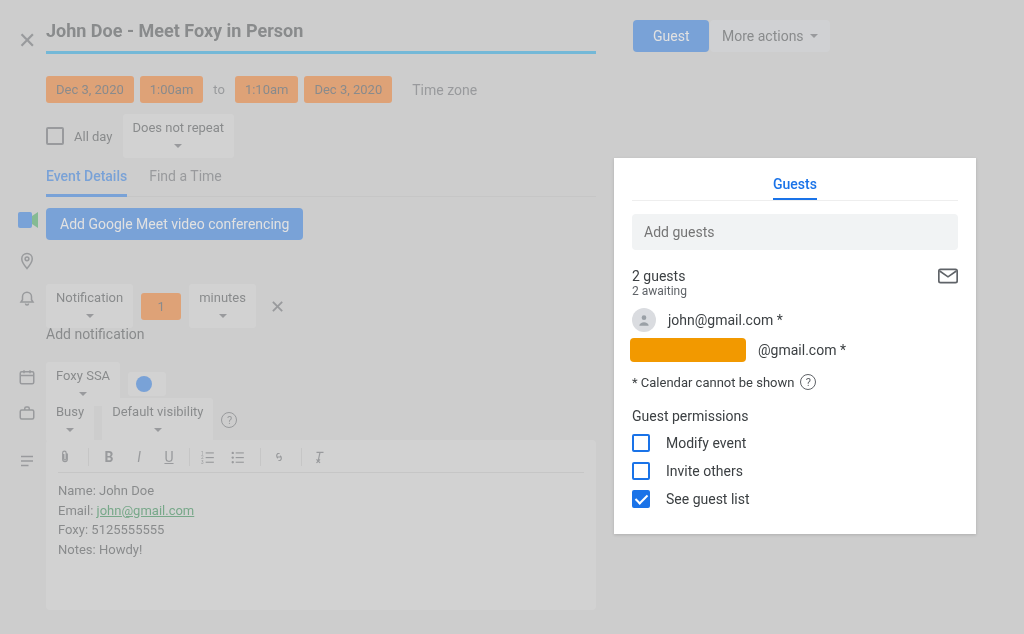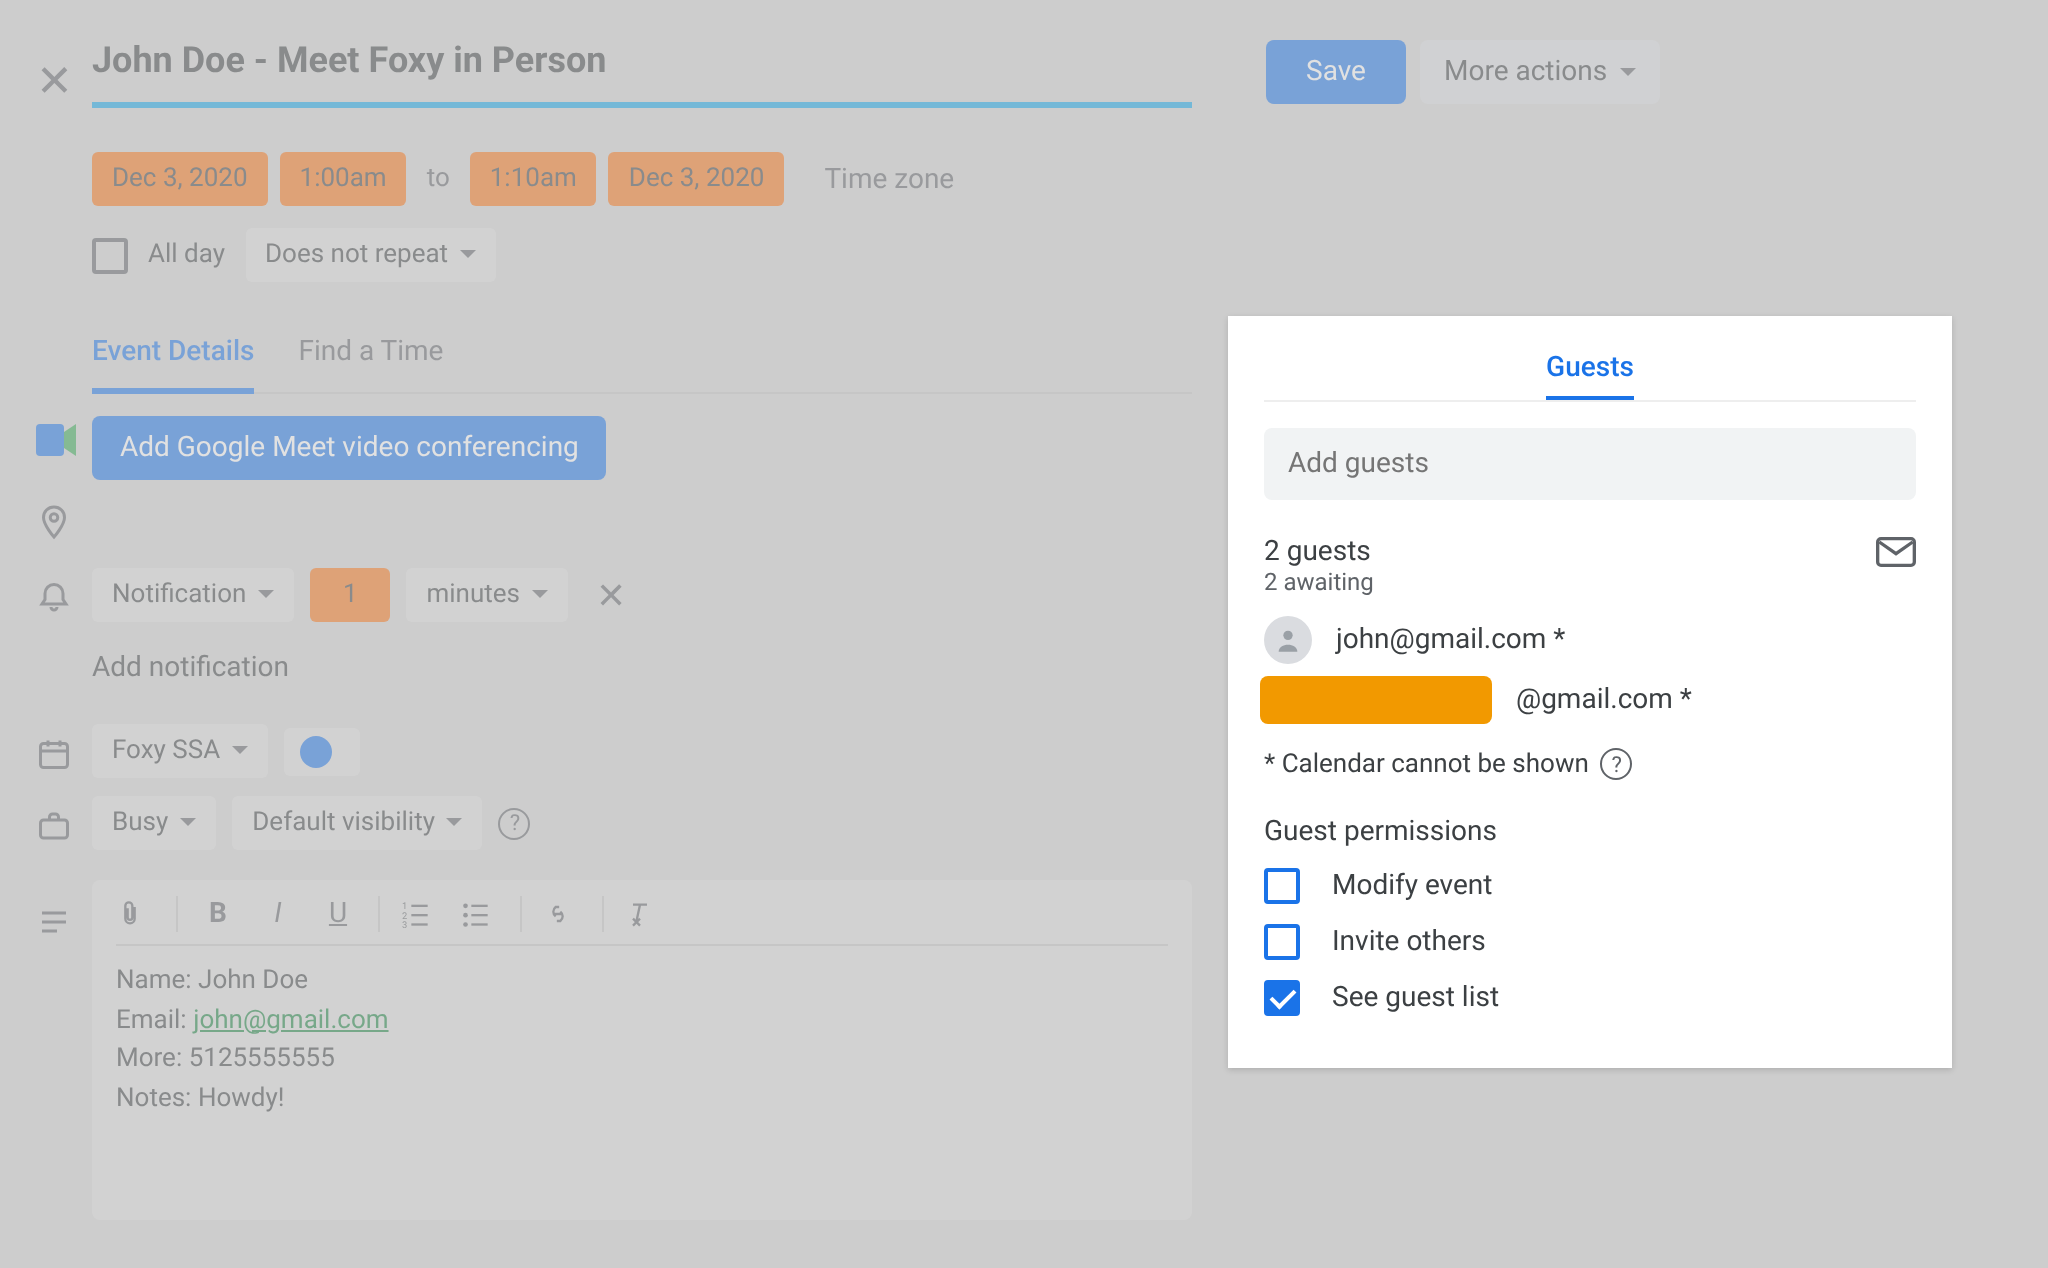--- a/index.html
+++ b/index.html
@@ -16,21 +16,21 @@
   .date-row { position: absolute; top: 76px; left: 46px; display: flex; align-items: center; gap: 6px; }
   .chip { background: #f97316; border-radius: 3px; padding: 6px 10px; font-size: 13px; color: #3c4043; cursor: pointer; }
   .to-text { font-size: 13px; color: #5f6368; padding: 0 4px; }
   .timezone-link { font-size: 14px; color: #5f6368; margin-left: 14px; cursor: pointer; }
 
   .allday-row { position: absolute; top: 114px; left: 46px; display: flex; align-items: center; gap: 10px; }
   .checkbox { width: 18px; height: 18px; border: 2px solid #5f6368; border-radius: 2px; cursor: pointer; position: relative; }
   .checkbox.checked { background: #1a73e8; border-color: #1a73e8; }
   .checkbox.checked::after { content: ""; position: absolute; left: 4px; top: 0px; width: 5px; height: 10px; border: solid #fff; border-width: 0 2px 2px 0; transform: rotate(45deg); }
   .allday-label { font-size: 13px; color: #3c4043; }
-  .dropdown-chip { background: #dedede; border-radius: 3px; padding: 6px 10px; font-size: 13px; color: #3c4043; cursor: pointer; display: inline-flex; align-items: center; gap: 6px; }
+  .dropdown-chip { background: #dedede; border-radius: 3px; padding: 6px 10px; font-size: 13px; color: #3c4043; cursor: pointer; display: inline-flex; align-items: center; gap: 6px; flex-direction: column; }
   .dropdown-chip .caret { border: 4px solid transparent; border-top-color: #5f6368; margin-top: 3px; }
 
   .tabs { position: absolute; top: 168px; left: 46px; display: flex; gap: 22px; border-bottom: 1px solid #c4c4c4; width: 550px; }
   .tab { font-size: 14px; color: #5f6368; padding-bottom: 10px; cursor: pointer; }
   .tab.active { color: #1a73e8; font-weight: 500; border-bottom: 3px solid #1a73e8; margin-bottom: -1px; }
 
   .side-icon { position: absolute; left: 18px; font-size: 18px; color: #5f6368; }
   .icon-meet { top: 212px; }
   .icon-location { top: 252px; }
   .icon-bell { top: 290px; }
@@ -78,21 +78,21 @@
 
   svg { display: block; }
 </style>
 </head>
 <body>
 
 <div class="container">
 
   <span class="close-btn">✕</span>
   <input class="title-input" type="text" value="John Doe - Meet Foxy in Person" style="">
-  <button class="save-btn">Save</button>
+  <button class="save-btn">Guest</button>
   <button class="more-actions">
     <span>More actions</span>
     <span class="caret"></span>
   </button>
 
   <div class="date-row">
     <span class="chip">Dec 3, 2020</span>
     <span class="chip">1:00am</span>
     <span class="to-text">to</span>
     <span class="chip">1:10am</span>
@@ -235,21 +235,21 @@
         <svg width="16" height="14" viewBox="0 0 24 24">
             <path d="M6 4h12M12 4L9 18" fill="none" stroke="#5f6368" stroke-width="2"></path>
             <line x1="6" y1="16" x2="12" y2="22" stroke="#5f6368" stroke-width="2"></line>
             <line x1="12" y1="16" x2="6" y2="22" stroke="#5f6368" stroke-width="2"></line>
           </svg>
       </span>
     </div>
     <div class="desc-content">
       <div><span>Name:</span> <span>John Doe</span></div>
       <div><span>Email:</span> <a href="#">john@gmail.com</a></div>
-      <div><span>More:</span> <span>5125555555</span></div>
+      <div><span>Foxy:</span> <span>5125555555</span></div>
       <div><span>Notes:</span> <span>Howdy!</span></div>
     </div>
   </div>
 
   <div class="overlay"></div>
 
   <div class="guests-panel">
     <div class="guests-title-wrap"><span class="guests-title">Guests</span></div>
     <input class="add-guests-input" type="text" placeholder="Add guests" style="">
     <div class="guest-count-row">

